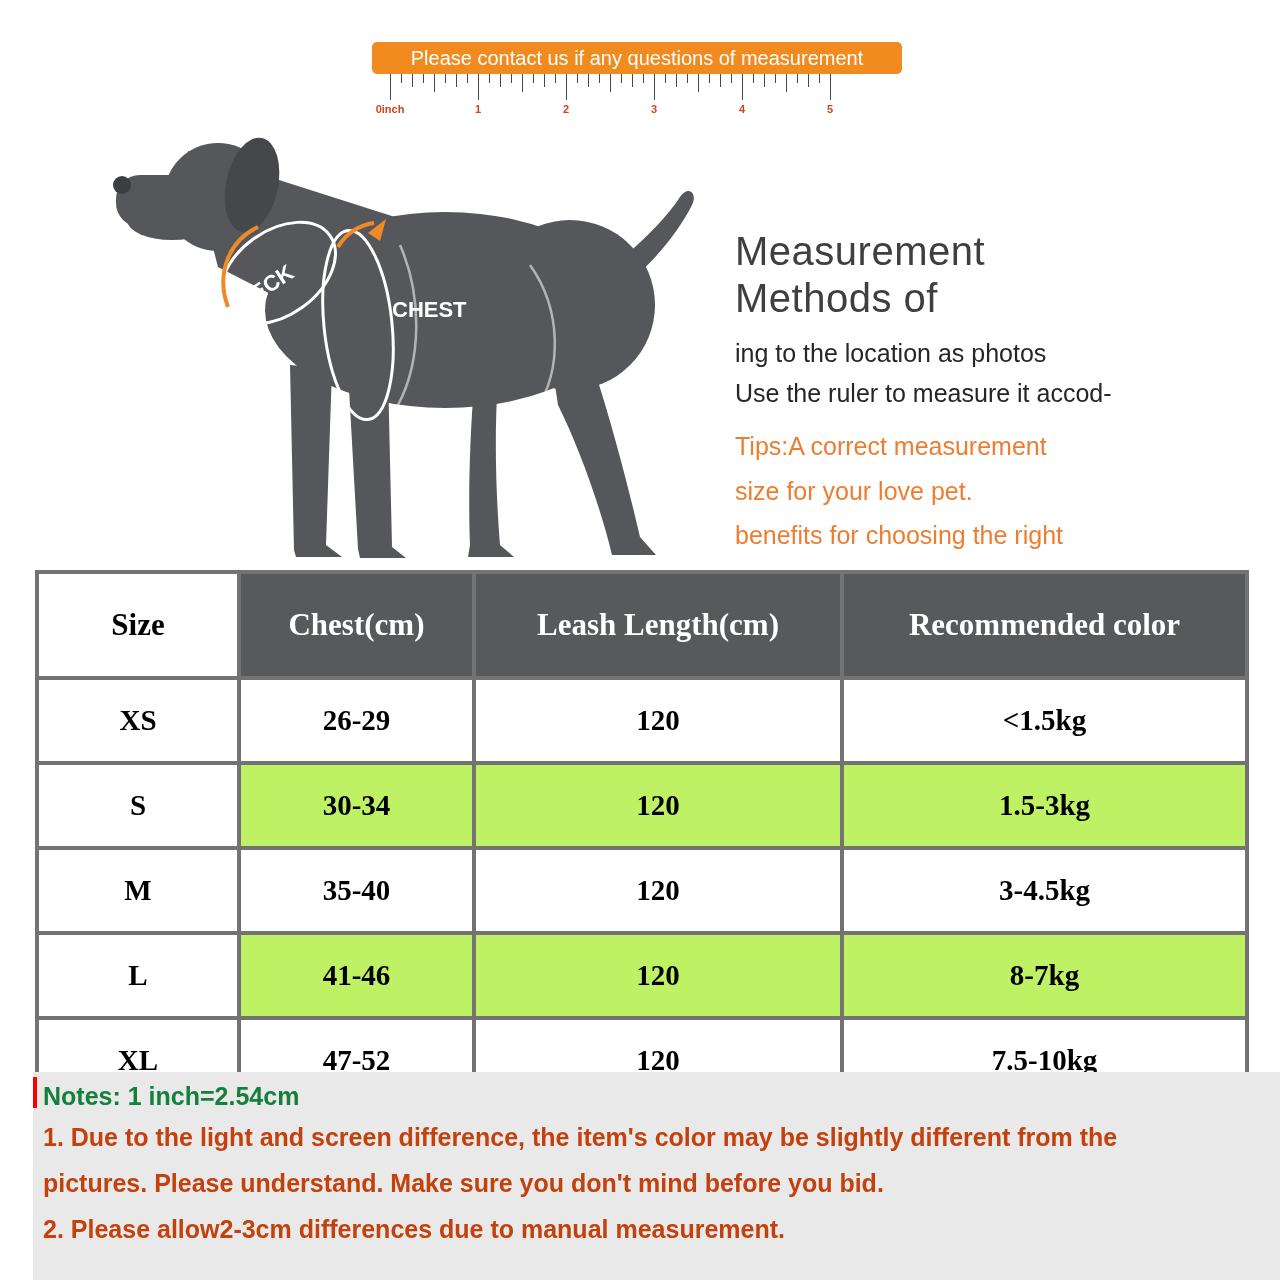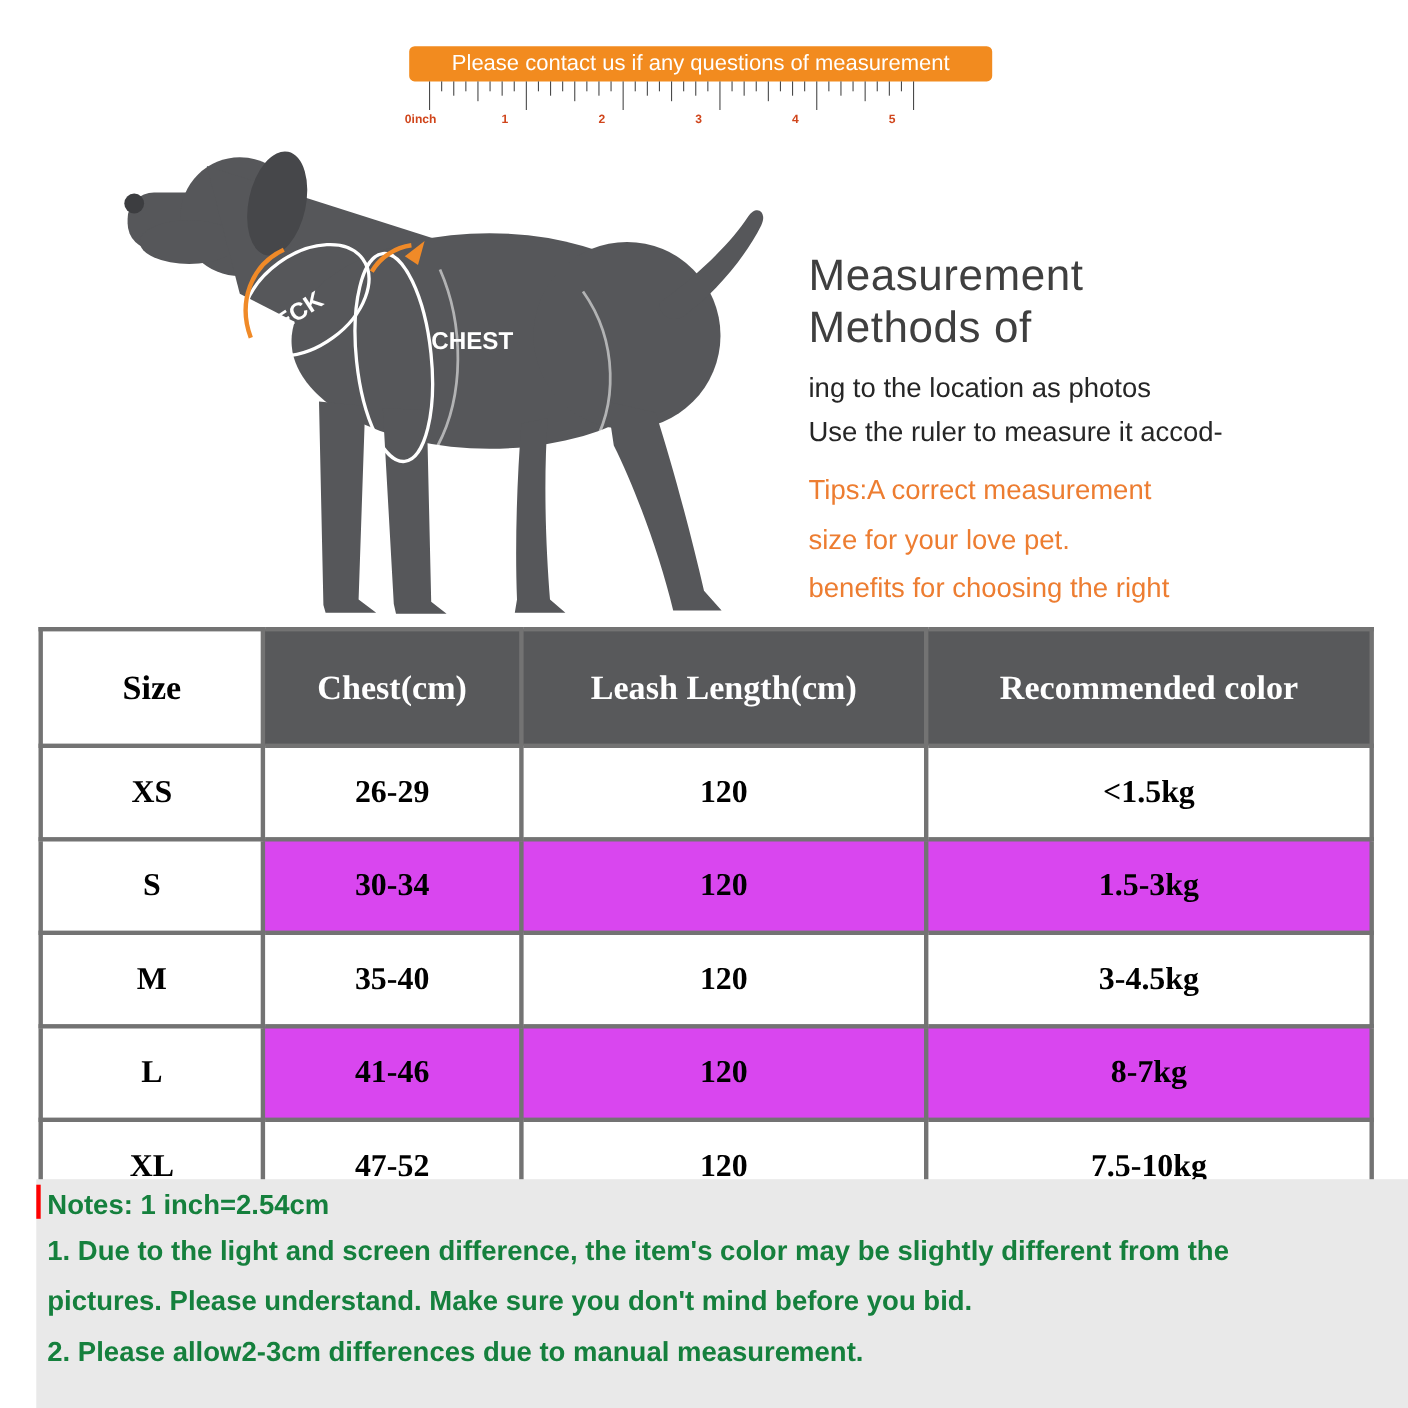--- a/index.html
+++ b/index.html
@@ -5,50 +5,50 @@
   html,body{margin:0;padding:0;background:#fff;}
   #canvas{position:relative;width:1280px;height:1280px;background:#ffffff;overflow:hidden;
           font-family:"Liberation Sans",sans-serif;}
 
   
   .banner{position:absolute;left:372px;top:42px;width:530px;height:32px;background:#F28B1F;
           color:#fff;font-size:20px;display:flex;align-items:center;justify-content:center;
           border-radius:5px;}
   .ruler{position:absolute;left:378px;top:74px;width:530px;height:52px;}
   .tick{position:absolute;top:0;width:1px;background:#4a4a4a;}
-  .inch-label{position:absolute;top:29px;width:44px;font-size:11px;
+  .inch-label{position:absolute;top:29px;width:44px;text-align:center;font-size:11px;
               color:#D0451B;font-weight:bold;}
 
   
   .dog-wrap{position:absolute;left:100px;top:125px;width:600px;height:450px;}
 
   
   .methods-title{position:absolute;left:735px;top:228px;font-size:40px;color:#3f3f3f;
                  line-height:1.18;letter-spacing:0.5px;}
   .methods-body{position:absolute;left:735px;top:333px;font-size:25px;color:#262626;
                 line-height:1.6;}
   .tips{position:absolute;left:735px;top:424px;font-size:25px;color:#ED7D31;line-height:1.78;}
 
   
   table.size-table{position:absolute;left:35px;top:570px;width:1210px;border-collapse:collapse;
                    font-family:"Liberation Serif",serif;font-weight:bold;color:#000;
                    table-layout:fixed;}
   .size-table th,.size-table td{border:4px solid #737373;text-align:center;vertical-align:middle;}
   .size-table th{height:100px;font-size:31px;background:#58595B;color:#fff;}
   .size-table th.first{background:#ffffff;color:#000;}
   .size-table td{height:79px;font-size:29px;background:#fff;}
-  .size-table tr.alt td.shade{background:#d946ef;}
+  .size-table tr.alt td.shade{background:#bef264;}
   .col-size{width:202px;} .col-chest{width:235px;} .col-leash{width:368px;} .col-weight{width:405px;}
 
   
   .notes{position:absolute;left:33px;top:1072px;width:1247px;height:208px;background:#E9E9E9;
          box-sizing:border-box;padding:6px 14px 0 10px;}
   .notes-accent{position:absolute;left:0;top:5px;width:4px;height:31px;background:#FF0000;}
   .notes-title{color:#15803d;font-size:25px;font-weight:bold;line-height:36px;}
-  .notes-line{color:#15803d;font-size:25px;font-weight:bold;line-height:46px;}
+  .notes-line{color:#c2410c;font-size:25px;font-weight:bold;line-height:46px;}
 </style>
 </head>
 <body>
 
 <div id="canvas">
 
   <div class="banner">
     <span>Please contact us if any questions of measurement</span>
   </div>
 

